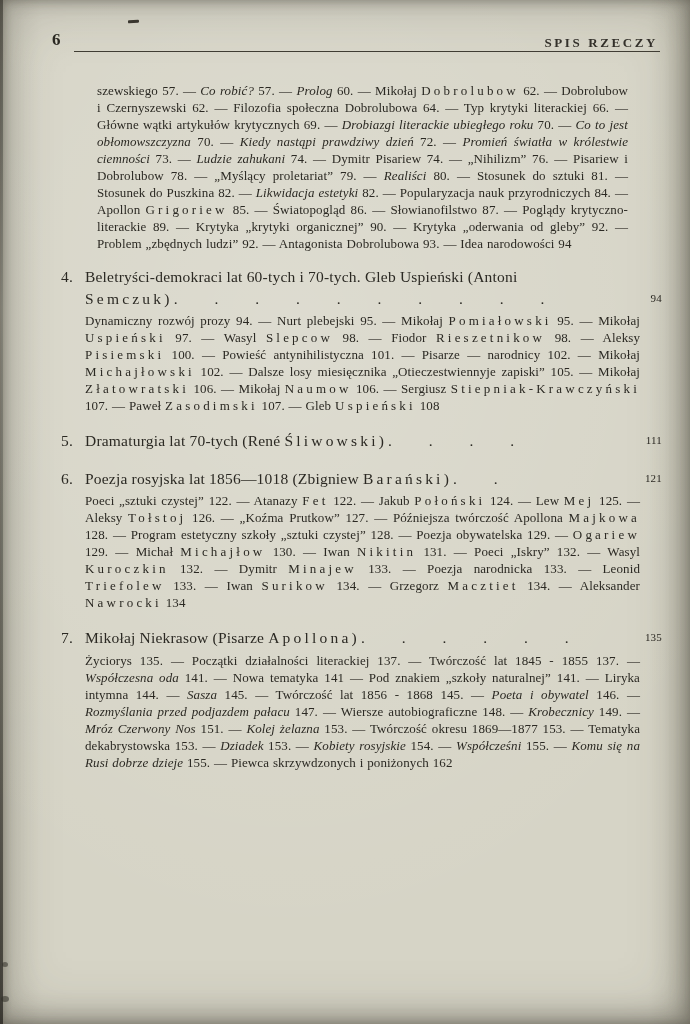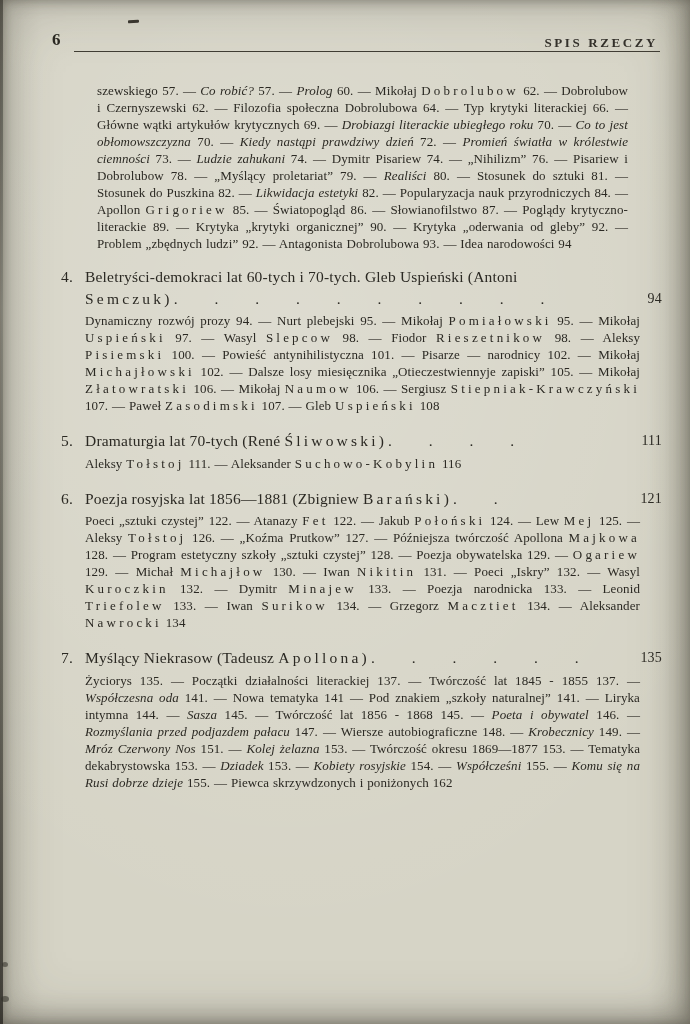--- a/index.html
+++ b/index.html
@@ -108,21 +108,21 @@
   }
   .leader {
     word-spacing: 31px;
     letter-spacing: 1px;
     white-space: nowrap;
   }
   .entry-page {
     position: absolute;
     right: -22px;
     bottom: 0;
-    font-size: 14px;
+    font-size: 11px;
   }
   .detail {
     margin: 3px 0 0 0;
   }
   .run-n { font-style: normal; }
   .run-i { font-style: italic; }
   .run-sp { letter-spacing: 3.2px; }
 </style>
 </head>
 <body>
@@ -149,33 +149,32 @@
         <span class="entry-page">94</span>
       </div>
       <p class="para detail"><span class="run-n">Dynamiczny rozwój prozy 94. — Nurt plebejski 95. — Mikołaj </span><span class="run-sp">Pomiałowski</span><span class="run-n"> 95. — Mikołaj </span><span class="run-sp">Uspieński</span><span class="run-n"> 97. — Wasyl </span><span class="run-sp">Slepcow</span><span class="run-n"> 98. — Fiodor </span><span class="run-sp">Rieszetnikow</span><span class="run-n"> 98. — Aleksy </span><span class="run-sp">Pisiemski</span><span class="run-n"> 100. — Powieść antynihilistyczna 101. — Pisarze — narodnicy 102. — Mikołaj </span><span class="run-sp">Michajłowski</span><span class="run-n"> 102. — Dalsze losy miesięcznika „Otieczestwiennyje zapiski” 105. — Mikołaj </span><span class="run-sp">Złatowratski</span><span class="run-n"> 106. — Mikołaj </span><span class="run-sp">Naumow</span><span class="run-n"> 106. — Sergiusz </span><span class="run-sp">Stiepniak-Krawczyński</span><span class="run-n"> 107. — Paweł </span><span class="run-sp">Zasodimski</span><span class="run-n"> 107. — Gleb </span><span class="run-sp">Uspieński</span><span class="run-n"> 108</span></p>
     </section>
 
     <section class="entry">
       <div class="entry-head">
         <span class="entry-num">5.</span><span><span class="run-n">Dramaturgia lat 70-tych (René </span><span class="run-sp">Śliwowski</span><span class="run-n">) </span></span><span class="leader">. . . .</span>
         <span class="entry-page">111</span>
       </div>
-      <p class="para detail"><span class="run-n">Aleksy </span><span class="run-sp">Tołstoj</span><span class="run-n"> 111. — Aleksander </span><span class="run-sp">Suchowo-Kobylin</span><span class="run-n"> 116</span></p>
     </section>
 
     <section class="entry">
       <div class="entry-head">
-        <span class="entry-num">6.</span><span><span class="run-n">Poezja rosyjska lat 1856—1881 (Zbigniew </span><span class="run-sp">Barański</span><span class="run-n">) </span></span><span class="leader">. .</span>
+        <span class="entry-num">6.</span><span><span class="run-n">Poezja rosyjska lat 1856—1018 (Zbigniew </span><span class="run-sp">Barański</span><span class="run-n">) </span></span><span class="leader">. .</span>
         <span class="entry-page">121</span>
       </div>
       <p class="para detail"><span class="run-n">Poeci „sztuki czystej” 122. — Atanazy </span><span class="run-sp">Fet</span><span class="run-n"> 122. — Jakub </span><span class="run-sp">Połoński</span><span class="run-n"> 124. — Lew </span><span class="run-sp">Mej</span><span class="run-n"> 125. — Aleksy </span><span class="run-sp">Tołstoj</span><span class="run-n"> 126. — „Koźma Prutkow” 127. — Późniejsza twórczość Apollona </span><span class="run-sp">Majkowa</span><span class="run-n"> 128. — Program estetyczny szkoły „sztuki czystej” 128. — Poezja obywatelska 129. — </span><span class="run-sp">Ogariew</span><span class="run-n"> 129. — Michał </span><span class="run-sp">Michajłow</span><span class="run-n"> 130. — Iwan </span><span class="run-sp">Nikitin</span><span class="run-n"> 131. — Poeci „Iskry” 132. — Wasyl </span><span class="run-sp">Kuroczkin</span><span class="run-n"> 132. — Dymitr </span><span class="run-sp">Minajew</span><span class="run-n"> 133. — Poezja narodnicka 133. — Leonid </span><span class="run-sp">Triefolew</span><span class="run-n"> 133. — Iwan </span><span class="run-sp">Surikow</span><span class="run-n"> 134. — Grzegorz </span><span class="run-sp">Macztiet</span><span class="run-n"> 134. — Aleksander </span><span class="run-sp">Nawrocki</span><span class="run-n"> 134</span></p>
     </section>
 
     <section class="entry">
       <div class="entry-head">
-        <span class="entry-num">7.</span><span><span class="run-n">Myślący Niekrasow (Tadeusz </span><span class="run-sp">Apollona</span><span class="run-n">) </span></span><span class="leader">. . . . . .</span>
+        <span class="entry-num">7.</span><span><span class="run-n">Mikołaj Niekrasow (Pisarze </span><span class="run-sp">Apollona</span><span class="run-n">) </span></span><span class="leader">. . . . . .</span>
         <span class="entry-page">135</span>
       </div>
       <p class="para detail"><span class="run-n">Życiorys 135. — Początki działalności literackiej 137. — Twórczość lat 1845 - 1855 137. — </span><span class="run-i">Współczesna oda</span><span class="run-n"> 141. — Nowa tematyka 141 — Pod znakiem „szkoły naturalnej” 141. — Liryka intymna 144. — </span><span class="run-i">Sasza</span><span class="run-n"> 145. — Twórczość lat 1856 - 1868 145. — </span><span class="run-i">Poeta i obywatel</span><span class="run-n"> 146. — </span><span class="run-i">Rozmyślania przed podjazdem pałacu</span><span class="run-n"> 147. — Wiersze autobiograficzne 148. — </span><span class="run-i">Krobecznicy</span><span class="run-n"> 149. — </span><span class="run-i">Mróz Czerwony Nos</span><span class="run-n"> 151. — </span><span class="run-i">Kolej żelazna</span><span class="run-n"> 153. — Twórczość okresu 1869—1877 153. — Tematyka dekabrystowska 153. — </span><span class="run-i">Dziadek</span><span class="run-n"> 153. — </span><span class="run-i">Kobiety rosyjskie</span><span class="run-n"> 154. — </span><span class="run-i">Współcześni</span><span class="run-n"> 155. — </span><span class="run-i">Komu się na Rusi dobrze dzieje</span><span class="run-n"> 155. — Piewca skrzywdzonych i poniżonych 162</span></p>
     </section>
 
   </div>
 </div>
 
 </body></html>

